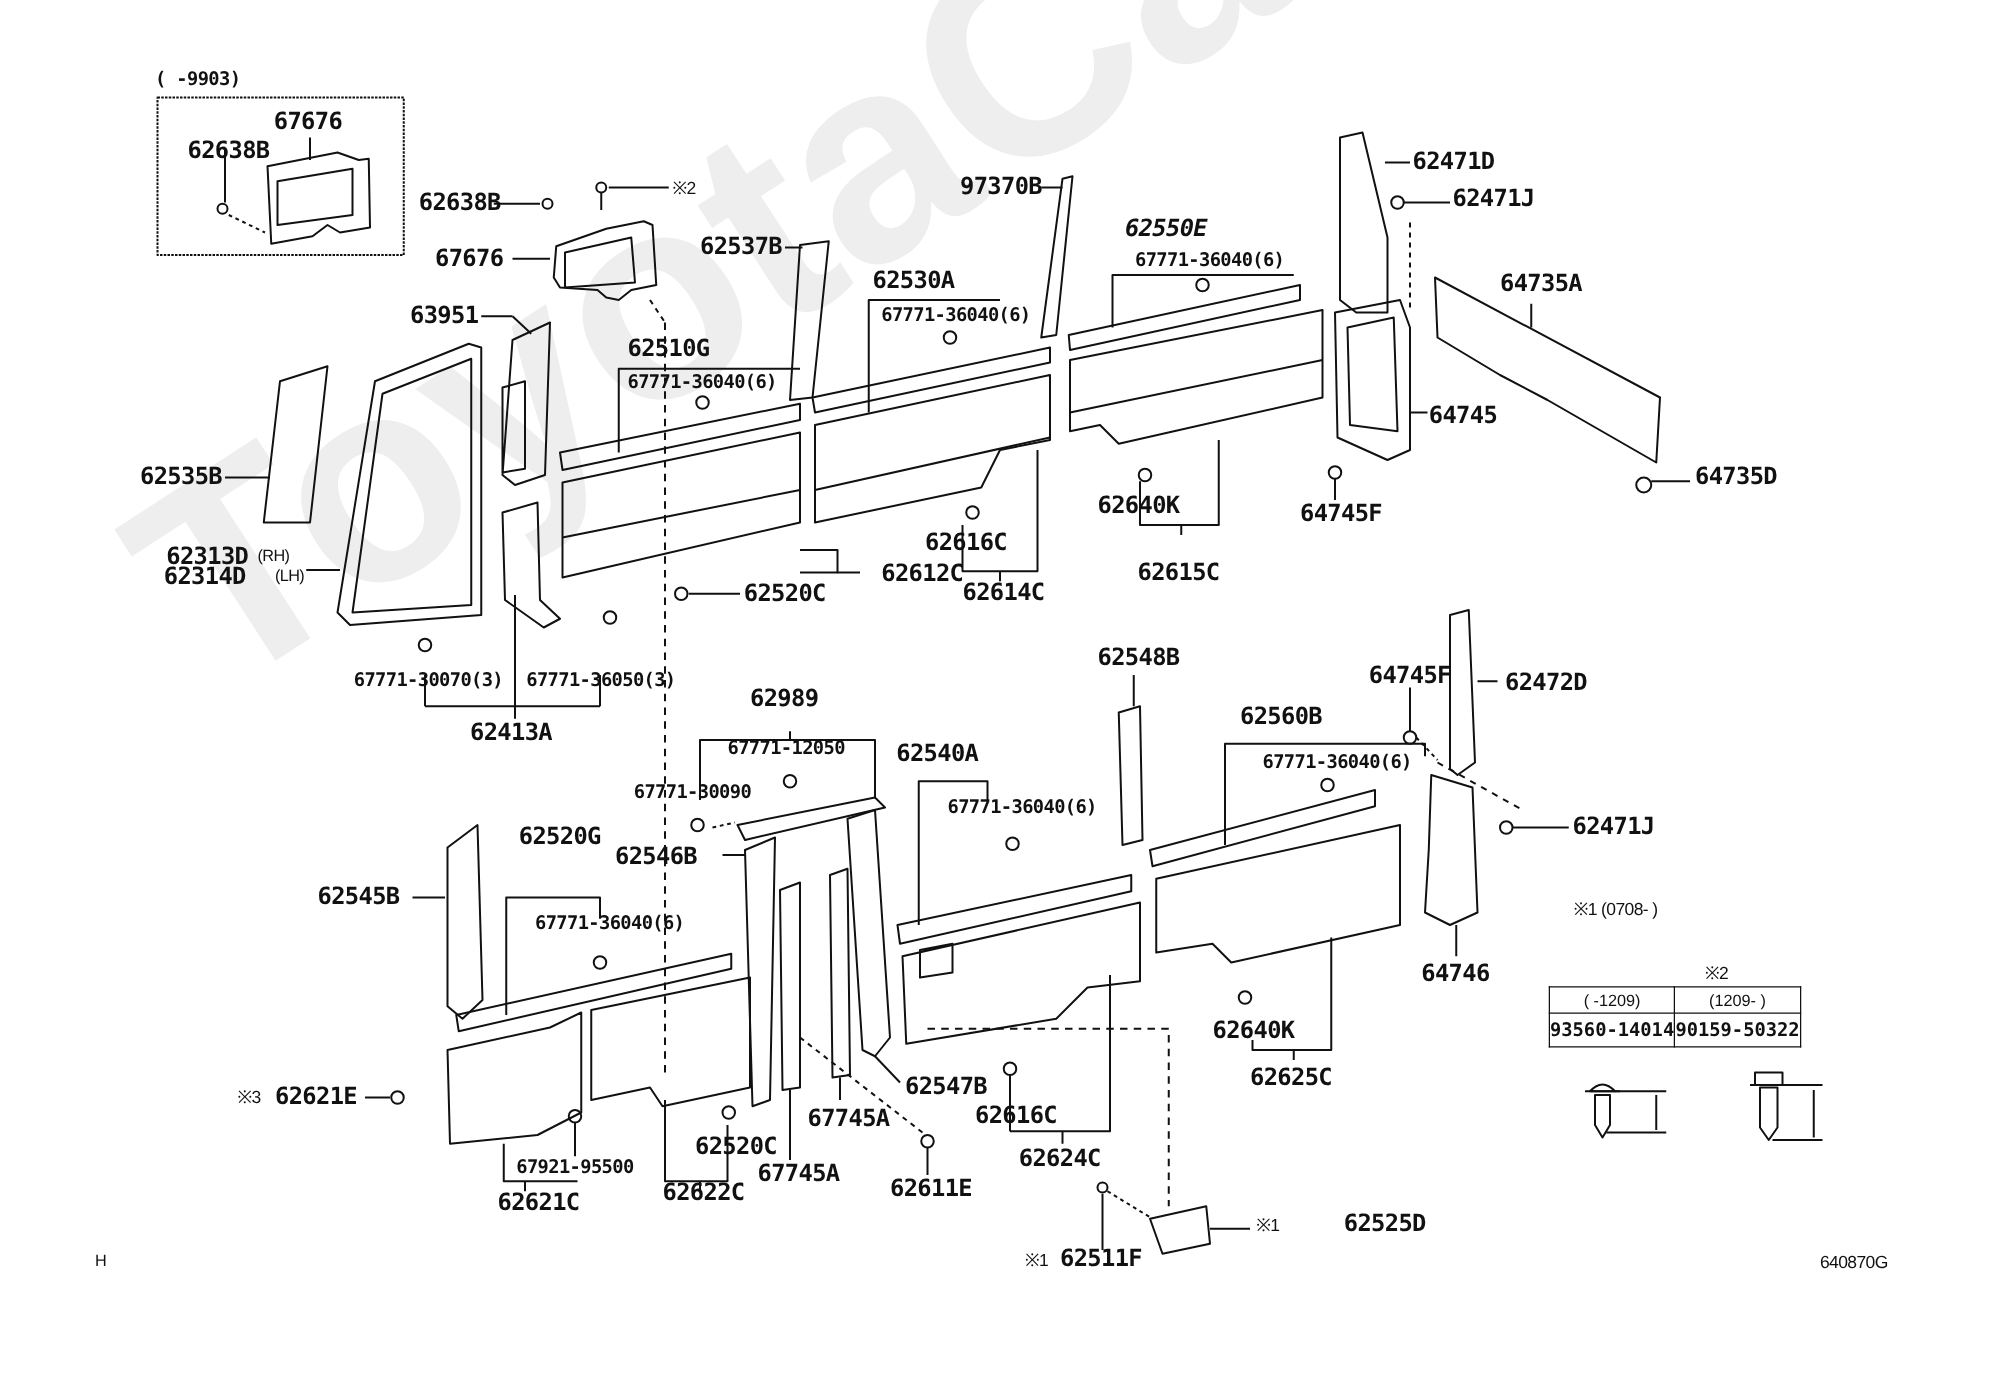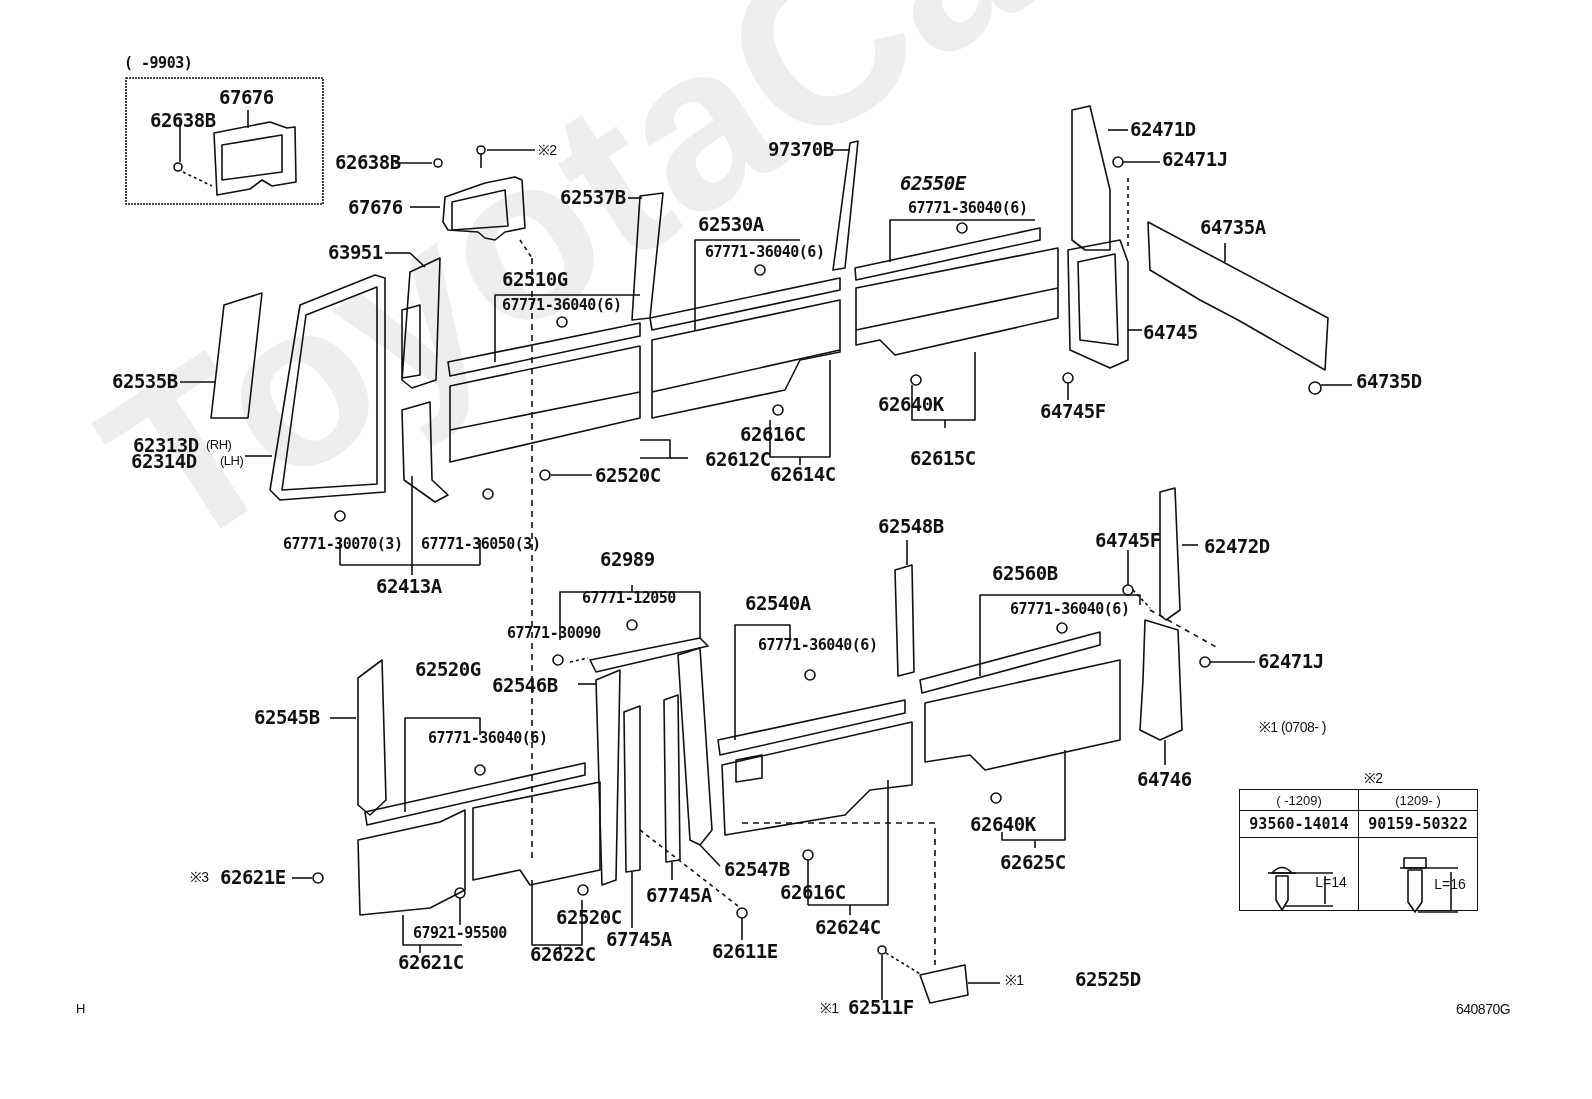--- a/index.html
+++ b/index.html
@@ -229,21 +229,21 @@
   <div class="lbl" style="left:1162px;top:150px;">62471J</div>
   <div class="lbl" style="left:1200px;top:218px;">64735A</div>
   <div class="lbl" style="left:1143px;top:323px;">64745</div>
   <div class="lbl" style="left:1356px;top:372px;">64735D</div>
   <div class="lbl" style="left:1040px;top:402px;">64745F</div>
 
   <div class="lbl" style="left:600px;top:550px;">62989</div>
   <div class="lbl sm" style="left:582px;top:591px;">67771-12050</div>
   <div class="lbl sm" style="left:507px;top:626px;">67771-30090</div>
   <div class="lbl" style="left:492px;top:676px;text-align:center;">62546B</div>
-  <div class="lbl" style="left:745px;top:594px;">62540A</div>
+  <div class="lbl" style="left:717px;top:594px;">62540A</div>
   <div class="lbl sm" style="left:758px;top:638px;">67771-36040(6)</div>
   <div class="lbl" style="left:878px;top:517px;">62548B</div>
   <div class="lbl" style="left:992px;top:564px;">62560B</div>
   <div class="lbl sm" style="left:1010px;top:602px;">67771-36040(6)</div>
 
   <div class="lbl" style="left:1095px;top:531px;">64745F</div>
   <div class="lbl" style="left:1204px;top:537px;">62472D</div>
   <div class="lbl" style="left:1258px;top:652px;">62471J</div>
   <div class="lbl" style="left:1137px;top:770px;">64746</div>
   <div class="lbl note" style="left:1259px;top:720px;">※1 (0708-      )</div>
@@ -251,24 +251,20 @@
 
   <table class="spec">
     <tbody>
         <tr class="h">
       <td>(      -1209)</td>
       <td>(1209-      )</td>
     </tr>
     <tr class="p">
       <td>93560-14014</td>
       <td>90159-50322</td>
-    </tr>
-    <tr class="img">
-      <td><span style="position:relative;left:32px;top:8px;font-size:14px;">L=14</span></td>
-      <td><span style="position:relative;left:32px;top:10px;font-size:14px;">L=16</span></td>
     </tr>
   </tbody>
     </table>
 
   <div class="lbl" style="left:254px;top:708px;">62545B</div>
   <div class="lbl" style="left:415px;top:660px;">62520G</div>
   <div class="lbl sm" style="left:428px;top:731px;">67771-36040(6)</div>
   <div class="lbl note" style="left:190px;top:870px;">※3</div>
   <div class="lbl" style="left:220px;top:868px;">62621E</div>
   <div class="lbl sm" style="left:413px;top:926px;">67921-95500</div>

